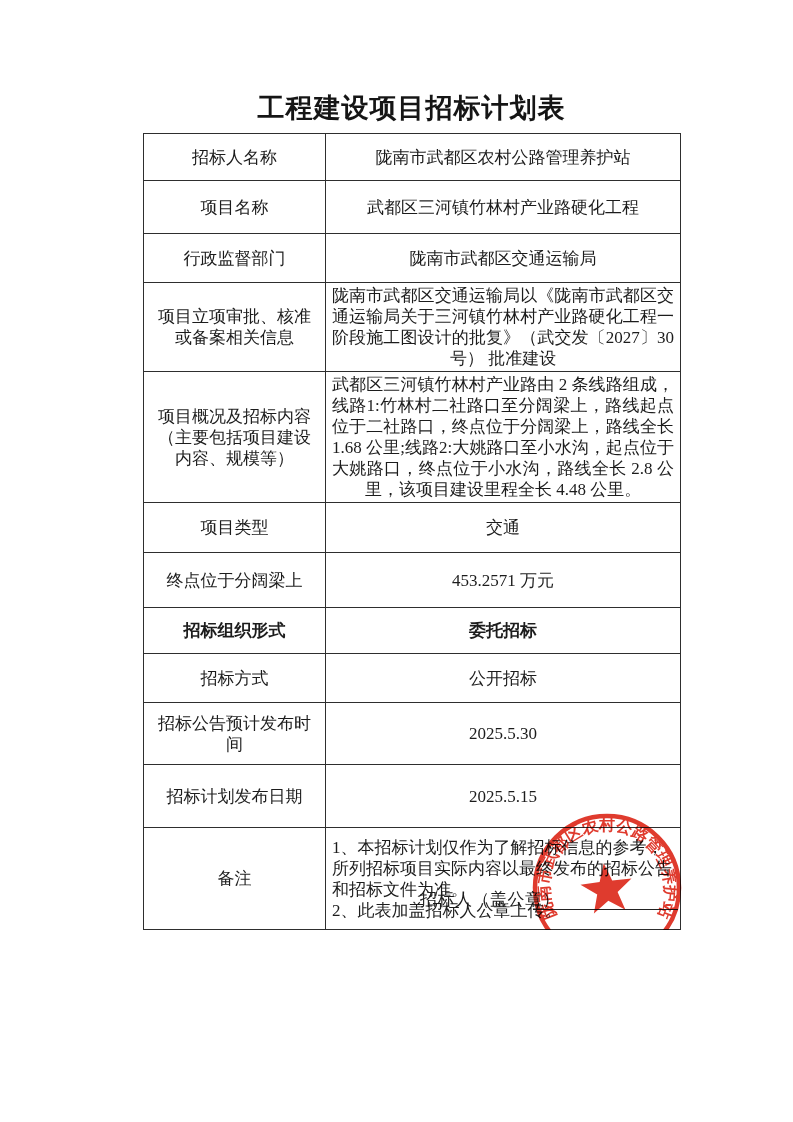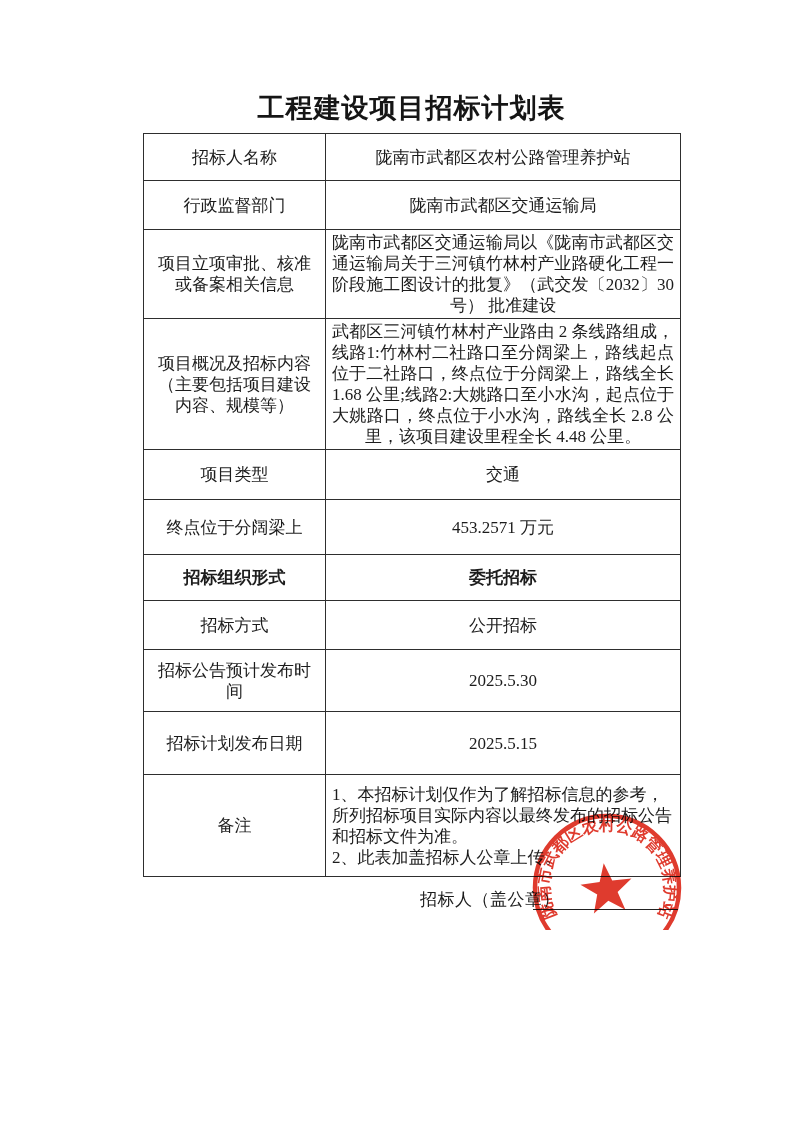--- a/index.html
+++ b/index.html
@@ -91,27 +91,31 @@
   <table class="bid-table">
     <colgroup>
         <col style="width:182px">
         <col style="width:355px">
       </colgroup>
     <tbody>
       <tr class="r1">
         <td class="lab">招标人名称</td>
         <td class="val">陇南市武都区农村公路管理养护站</td>
       </tr>
+      <tr class="r2">
+        <td class="lab">项目名称</td>
+        <td class="val">武都区三河镇竹林村产业路硬化工程</td>
+      </tr>
       <tr class="r3">
         <td class="lab">行政监督部门</td>
         <td class="val">陇南市武都区交通运输局</td>
       </tr>
       <tr class="r4">
         <td class="lab">项目立项审批、核准或备案相关信息</td>
-        <td class="val-just">陇南市武都区交通运输局以《陇南市武都区交通运输局关于三河镇竹林村产业路硬化工程一阶段施工图设计的批复》（武交发〔2032〕30 号）  批准建设</td>
+        <td class="val-just">陇南市武都区交通运输局以《陇南市武都区交通运输局关于三河镇竹林村产业路硬化工程一阶段施工图设计的批复》（武交发〔2027〕30 号）  批准建设</td>
       </tr>
       <tr class="r5">
         <td class="lab">项目概况及招标内容（主要包括项目建设内容、规模等）</td>
         <td class="val-just">武都区三河镇竹林村产业路由 2 条线路组成，线路1:竹林村二社路口至分阔梁上，路线起点位于二社路口，终点位于分阔梁上，路线全长 1.68 公里;线路2:大姚路口至小水沟，起点位于大姚路口，终点位于小水沟，路线全长 2.8 公里，该项目建设里程全长 4.48 公里。</td>
       </tr>
       <tr class="r6">
         <td class="lab">项目类型</td>
         <td class="val">交通</td>
       </tr>
       <tr class="r7">

